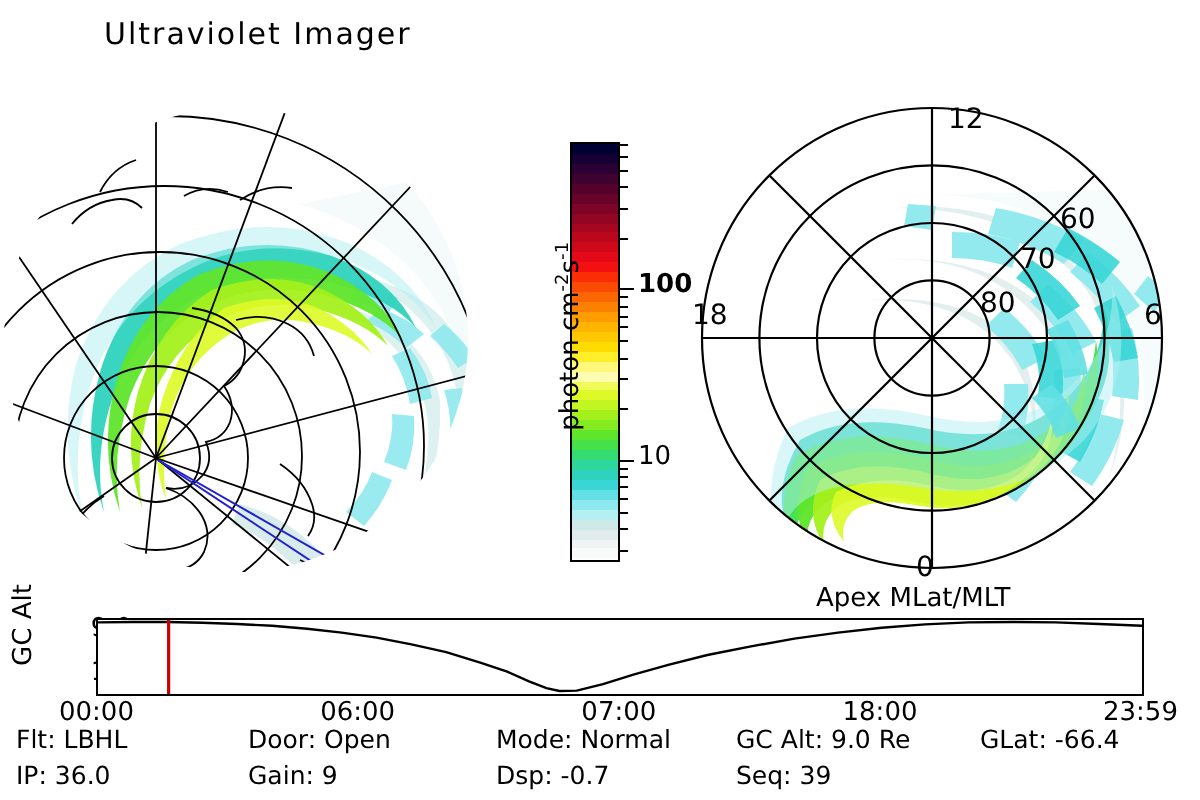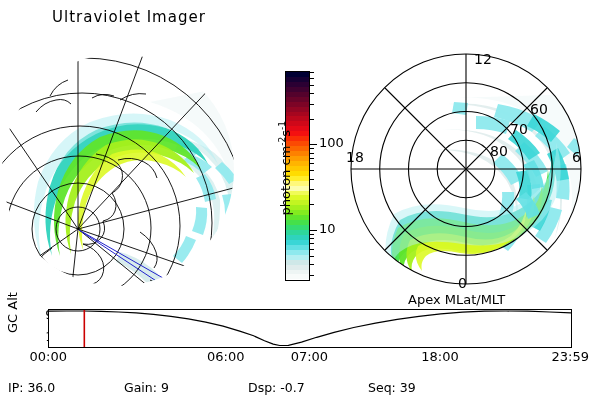--- a/index.html
+++ b/index.html
@@ -221,21 +221,21 @@
       <u class="min" style="top: 81.7288px;"></u>
       <u class="min" style="top: 77.3452px;"></u>
       <u class="min" style="top: 203.929px;"></u>
       <u class="min" style="top: 193.222px;"></u>
       <u class="min" style="top: 184.917px;"></u>
       <u class="min" style="top: 178.132px;"></u>
       <u class="min" style="top: 172.394px;"></u>
       <u class="min" style="top: 167.425px;"></u>
       <u class="min" style="top: 163.041px;"></u>
     </div>
-  <span class="cbar-lab" id="cbar-lab-0" style="top: 75.424px;">100</span>
+  <span class="cbar-lab" id="cbar-lab-0" style="top: 75.424px; font-weight: bold;">100</span>
   <span class="cbar-lab" id="cbar-lab-1" style="top: 161.12px;">10</span>
   <div id="cbar-axislabel">
     <span>photon cm</span><sup>-2</sup><span>s</span><sup>-1</sup>
   </div>
 </div>
 
 <div class="panel" id="apex-panel">
   <svg width="262" height="252" viewBox="0 0 262 252">
     <defs>
       <clipPath id="apexclip">
@@ -331,26 +331,33 @@
   <span id="orbit-ylabel">GC Alt</span>
   <span class="ytick" id="ytick-hi">9.0</span>
   <span class="ytick" id="ytick-lo">1.8</span>
   <div id="orbit-box">
     <svg id="orbit-svg" viewBox="0 0 522 37" preserveAspectRatio="none">
       <polyline id="orbit-line" fill="none" stroke="#000000" stroke-width="1.2" points="0.0,1.2 17.4,1.0 34.8,1.0 52.2,1.4 69.6,2.0 87.1,2.9 104.5,4.4 121.9,6.3 139.3,8.8 156.7,12.2 174.1,16.1 191.5,21.4 204.6,25.8 215.5,30.7 224.2,34.1 230.7,35.5 239.4,35.3 252.5,32.1 267.7,27.3 285.1,22.4 304.7,17.5 326.5,13.2 348.2,9.3 370.0,6.3 391.8,3.9 413.5,2.2 435.3,1.2 457.1,1.0 478.8,1.2 500.6,2.0 522.0,2.9"></polyline>
       <line id="orbit-marker" y1="0" y2="37" stroke="#cc0000" stroke-width="1.6" x1="35.314389359129386" x2="35.314389359129386"></line>
     </svg>
   </div>
 <span class="xtick" style="left: 29.5px;">00:00</span>
-    <span class="xtick" style="left: 160.093px; margin-left: 47px;">06:00</span>
+    <span class="xtick" style="left: 160.093px;">06:00</span>
     <span class="xtick" style="left: 290.685px;">07:00</span>
     <span class="xtick" style="left: 421.278px;">18:00</span>
     <span class="xtick" style="left: 551.5px;">23:59</span>
   </div>
 
 <div id="status">
+  <div class="row r0">
+    <span class="cell c0">Flt: LBHL</span>
+    <span class="cell c1">Door: Open</span>
+    <span class="cell c2">Mode: Normal</span>
+    <span class="cell c3">GC Alt: 9.0 Re</span>
+    <span class="cell c4">GLat: -66.4</span>
+  </div>
   <div class="row r1">
     <span class="cell c0">IP: 36.0</span>
     <span class="cell c1">Gain: 9</span>
     <span class="cell c2">Dsp: -0.7</span>
     <span class="cell c3">Seq: 39</span>
   </div>
 </div>
 
 </body></html>

